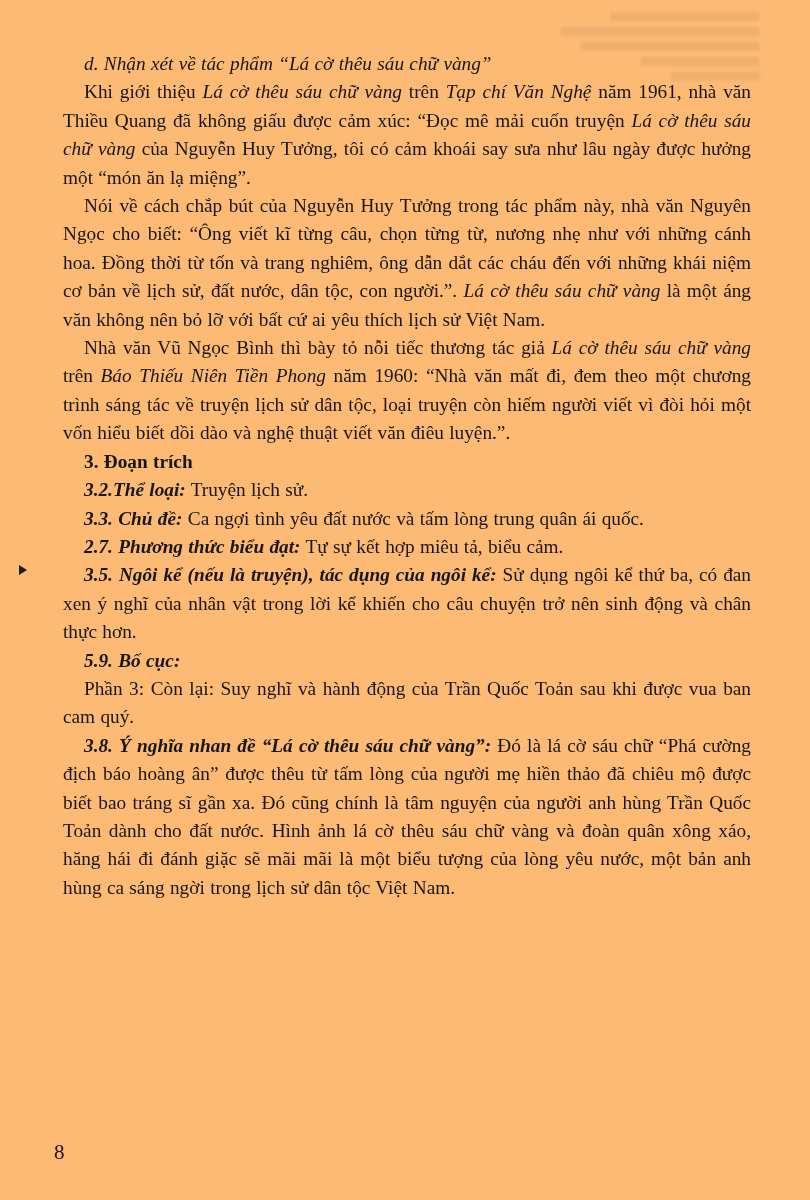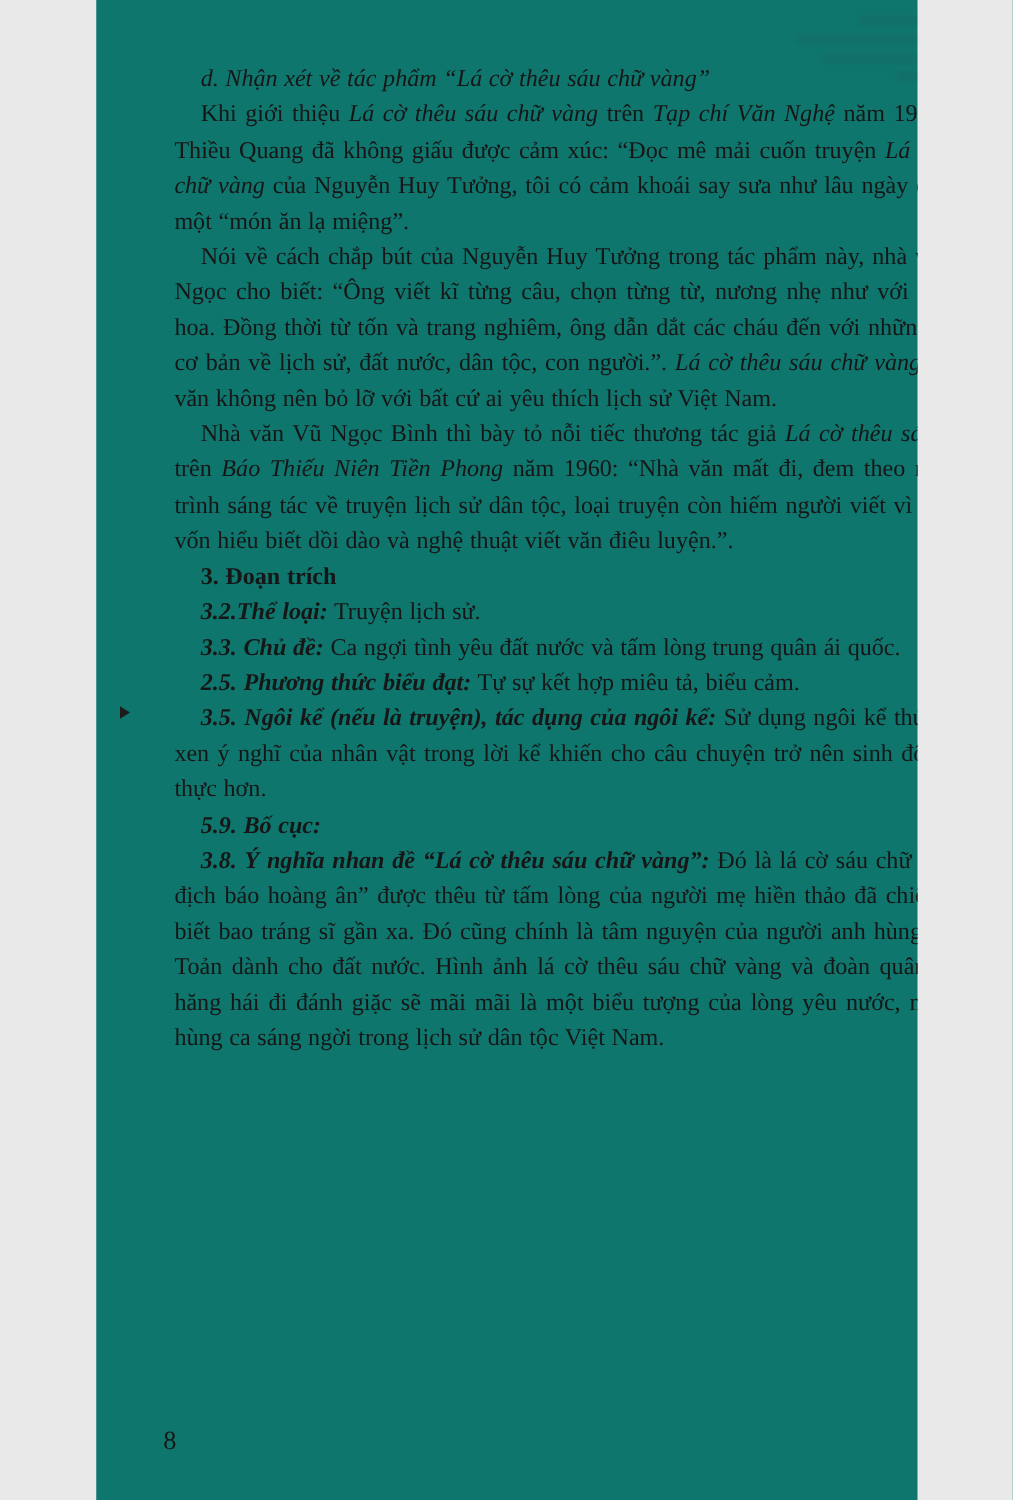--- a/index.html
+++ b/index.html
@@ -1,21 +1,21 @@
 <!DOCTYPE html>
 <html><head>
 <meta charset="utf-8">
 <style>
   html, body { margin: 0; padding: 0; background: #e9e9e9; }
   .page {
     position: relative;
-    width: 657px;
+    width: 810px;
     height: 1200px;
     margin: 0 auto;
-    background: #0f766e;
+    background: #fdba74;
     overflow: hidden;
     font-family: "Liberation Serif", "DejaVu Serif", serif;
     color: #161616;
   }
   .doc-body {
     position: absolute;
     top: 50px;
     left: 63px;
     width: 688px;
   }
@@ -76,21 +76,22 @@
   <div class="margin-mark"></div>
 
   <div class="doc-body">
       <p class="para"><span class="it">d. Nhận xét về tác phẩm “Lá cờ thêu sáu chữ vàng”</span></p>
       <p class="para"><span>Khi giới thiệu </span><span class="it">Lá cờ thêu sáu chữ vàng</span><span> trên </span><span class="it">Tạp chí Văn Nghệ</span><span> năm 1961, nhà văn Thiều Quang đã không giấu được cảm xúc: “Đọc mê mải cuốn truyện </span><span class="it">Lá cờ thêu sáu chữ vàng</span><span> của Nguyễn Huy Tưởng, tôi có cảm khoái say sưa như lâu ngày được hưởng một “món ăn lạ miệng”.</span></p>
       <p class="para"><span>Nói về cách chắp bút của Nguyễn Huy Tưởng trong tác phẩm này, nhà văn Nguyên Ngọc cho biết: “Ông viết kĩ từng câu, chọn từng từ, nương nhẹ như với những cánh hoa. Đồng thời từ tốn và trang nghiêm, ông dẫn dắt các cháu đến với những khái niệm cơ bản về lịch sử, đất nước, dân tộc, con người.”. </span><span class="it">Lá cờ thêu sáu chữ vàng</span><span> là một áng văn không nên bỏ lỡ với bất cứ ai yêu thích lịch sử Việt Nam.</span></p>
       <p class="para"><span>Nhà văn Vũ Ngọc Bình thì bày tỏ nỗi tiếc thương tác giả </span><span class="it">Lá cờ thêu sáu chữ vàng</span><span> trên </span><span class="it">Báo Thiếu Niên Tiền Phong</span><span> năm 1960: “Nhà văn mất đi, đem theo một chương trình sáng tác về truyện lịch sử dân tộc, loại truyện còn hiếm người viết vì đòi hỏi một vốn hiểu biết dồi dào và nghệ thuật viết văn điêu luyện.”.</span></p>
       <p class="para"><span class="bd">3. Đoạn trích</span></p>
       <p class="para"><span class="it bd">3.2.Thể loại:</span><span> Truyện lịch sử.</span></p>
       <p class="para"><span class="it bd">3.3. Chủ đề:</span><span> Ca ngợi tình yêu đất nước và tấm lòng trung quân ái quốc.</span></p>
-      <p class="para"><span class="it bd">2.5. Phương thức biểu đạt:</span><span> Tự sự kết hợp miêu tả, biểu cảm.</span></p>
+      <p class="para"><span class="it bd">2.7. Phương thức biểu đạt:</span><span> Tự sự kết hợp miêu tả, biểu cảm.</span></p>
       <p class="para"><span class="it bd">3.5. Ngôi kể (nếu là truyện), tác dụng của ngôi kể:</span><span> Sử dụng ngôi kể thứ ba, có đan xen ý nghĩ của nhân vật trong lời kể khiến cho câu chuyện trở nên sinh động và chân thực hơn.</span></p>
       <p class="para"><span class="it bd">5.9. Bố cục:</span></p>
+      <p class="para"><span>Phần 3: Còn lại: Suy nghĩ và hành động của Trần Quốc Toản sau khi được vua ban cam quý.</span></p>
       <p class="para"><span class="it bd">3.8. Ý nghĩa nhan đề “Lá cờ thêu sáu chữ vàng”:</span><span> Đó là lá cờ sáu chữ “Phá cường địch báo hoàng ân” được thêu từ tấm lòng của người mẹ hiền thảo đã chiêu mộ được biết bao tráng sĩ gần xa. Đó cũng chính là tâm nguyện của người anh hùng Trần Quốc Toản dành cho đất nước. Hình ảnh lá cờ thêu sáu chữ vàng và đoàn quân xông xáo, hăng hái đi đánh giặc sẽ mãi mãi là một biểu tượng của lòng yêu nước, một bản anh hùng ca sáng ngời trong lịch sử dân tộc Việt Nam.</span></p>
     </div>
 
   <div class="page-number">8</div>
 
 </div>
 
 </body></html>

